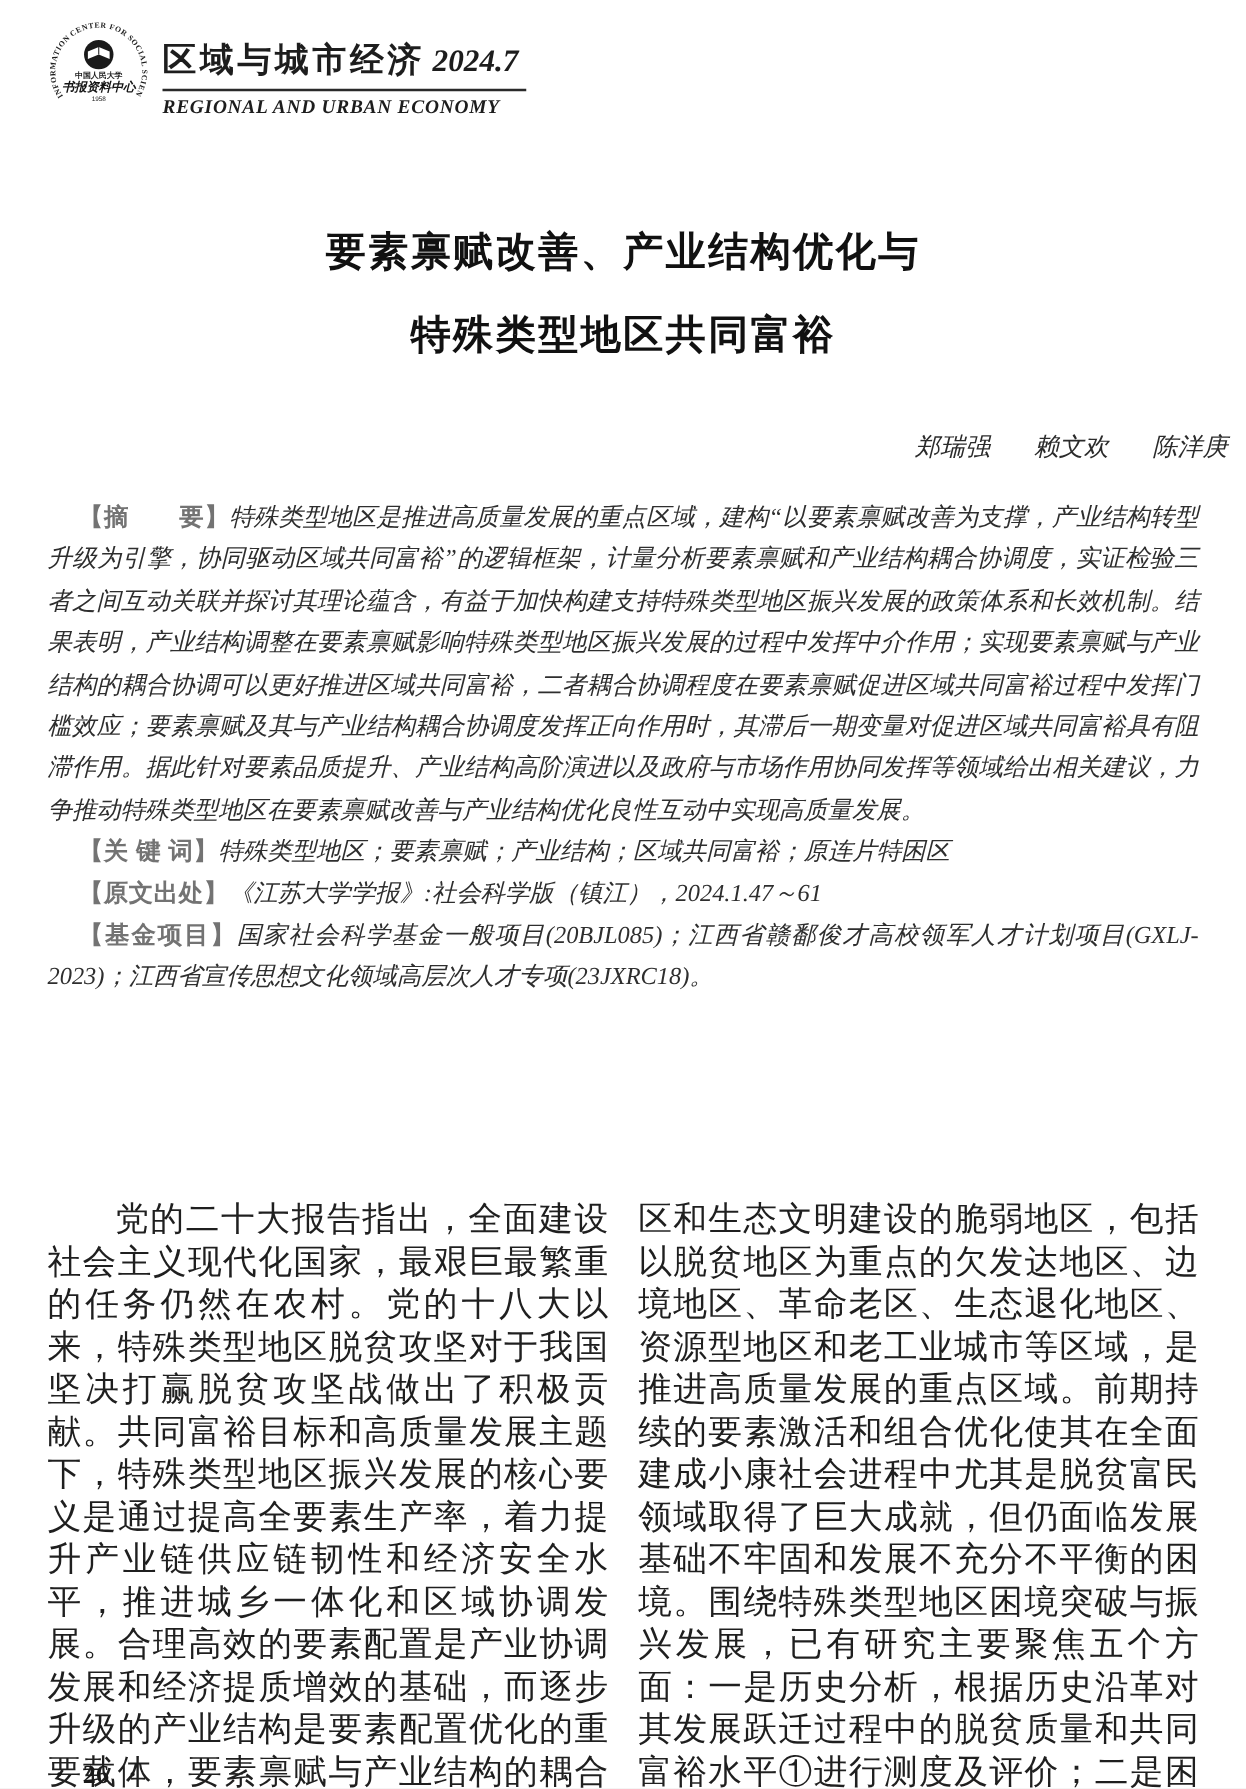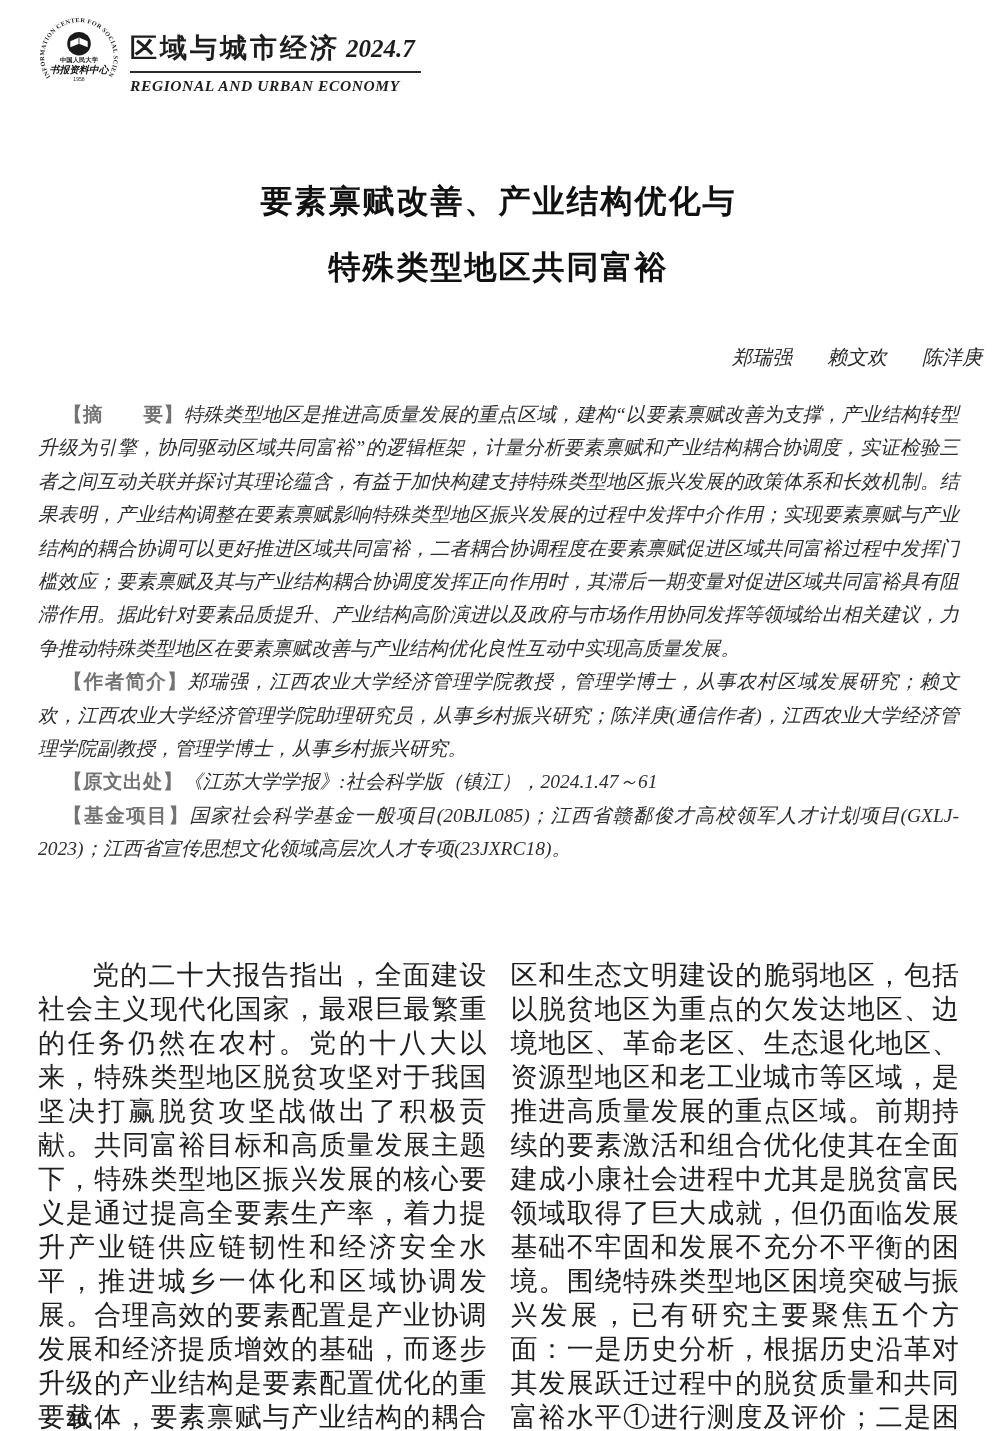--- a/index.html
+++ b/index.html
@@ -159,21 +159,21 @@
   </h1>
 
   <div class="authors">
     <span class="author-name">郑瑞强</span>
     <span class="author-name">赖文欢</span>
     <span class="author-name">陈洋庚</span>
   </div>
 
   <section class="meta">
     <p><span class="meta-label">【摘　　要】</span><span class="kai">特殊类型地区是推进高质量发展的重点区域，建构“以要素禀赋改善为支撑，产业结构转型升级为引擎，协同驱动区域共同富裕”的逻辑框架，计量分析要素禀赋和产业结构耦合协调度，实证检验三者之间互动关联并探讨其理论蕴含，有益于加快构建支持特殊类型地区振兴发展的政策体系和长效机制。结果表明，产业结构调整在要素禀赋影响特殊类型地区振兴发展的过程中发挥中介作用；实现要素禀赋与产业结构的耦合协调可以更好推进区域共同富裕，二者耦合协调程度在要素禀赋促进区域共同富裕过程中发挥门槛效应；要素禀赋及其与产业结构耦合协调度发挥正向作用时，其滞后一期变量对促进区域共同富裕具有阻滞作用。据此针对要素品质提升、产业结构高阶演进以及政府与市场作用协同发挥等领域给出相关建议，力争推动特殊类型地区在要素禀赋改善与产业结构优化良性互动中实现高质量发展。</span></p>
-    <p><span class="meta-label">【作者简介】</span><span class="kai">郑瑞强，江西农业大学经济管理学院教授，管理学博士，从事农村区域发展研究；赖文欢，江西农业大学经济管理学院助理研究员，从事乡村振兴研究；陈洋庚(通信作者)，江西农业大学经济管理学院副教授，管理学博士，从事乡村振兴研究。</span></p>
+    <p><span class="meta-label">【关 键 词】</span><span class="kai">特殊类型地区；要素禀赋；产业结构；区域共同富裕；原连片特困区</span></p>
     <p><span class="meta-label">【原文出处】</span><span class="kai">《江苏大学学报》:社会科学版（镇江），2024.1.47～61</span></p>
     <p><span class="meta-label">【基金项目】</span><span class="kai">国家社会科学基金一般项目(20BJL085)；江西省赣鄱俊才高校领军人才计划项目(GXLJ-2023)；江西省宣传思想文化领域高层次人才专项(23JXRC18)。</span></p>
   </section>
 
   <section class="columns">
     <div class="col">
       <p>党的二十大报告指出，全面建设社会主义现代化国家，最艰巨最繁重的任务仍然在农村。党的十八大以来，特殊类型地区脱贫攻坚对于我国坚决打赢脱贫攻坚战做出了积极贡献。共同富裕目标和高质量发展主题下，特殊类型地区振兴发展的核心要义是通过提高全要素生产率，着力提升产业链供应链韧性和经济安全水平，推进城乡一体化和区域协调发展。合理高效的要素配置是产业协调发展和经济提质增效的基础，而逐步升级的产业结构是要素配置优化的重要载体，要素禀赋与产业结构的耦合协调则是助力区域经济社会高质量发展和促进区域共同富裕的重要前提。</p>
       <p>特殊类型地区作为城乡区域协调发展的短板地</p>
     </div>
     <div class="col">

